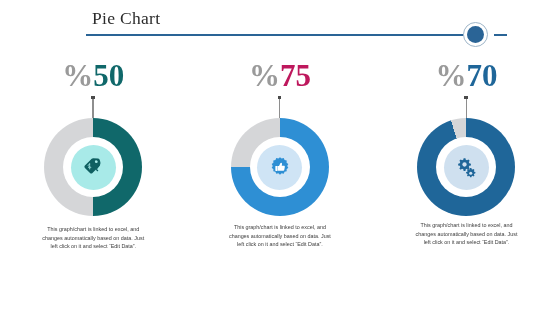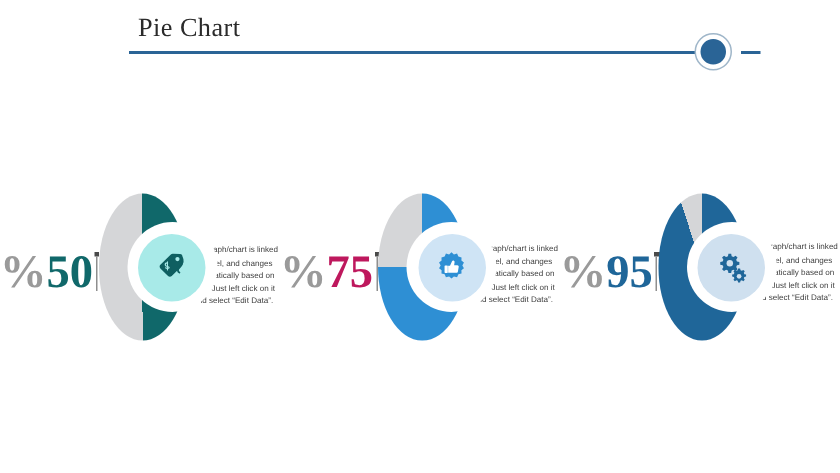--- a/index.html
+++ b/index.html
@@ -85,21 +85,21 @@
     left: 0;
     top: 55px;
     width: 560px;
     height: 250px;
     display: flex;
   }
   .col {
     position: relative;
     width: 186.6px;
     display: flex;
-    flex-direction: row;
+    flex-direction: column;
     align-items: center;
   }
 
   
   .pct {
     font-family: "Liberation Serif", serif;
     font-size: 31px;
     line-height: 34px;
     font-weight: 700;
     white-space: nowrap;
@@ -264,21 +264,21 @@
           </svg>
         </div>
       </div>
 
       <div class="caption">This graph/chart is linked to excel, and changes automatically based on data. Just left click on it and select “Edit Data”.</div>
     </div>
 
     <div class="col col-3">
 
       <div class="pct">
-        <span class="sym">%</span><span class="num" style="color:#1f6699">95</span>
+        <span class="sym">%</span><span class="num" style="color:#1f6699">70</span>
       </div>
 
       <div class="pin">
         <div class="head"></div>
         <div class="stem"></div>
       </div>
 
       <div class="donut-wrap">
         <div class="donut" style="background: conic-gradient(#1f6699 0deg 342deg, #d5d6d8 342deg 360deg);"></div>
         <div class="donut-hole"></div>

